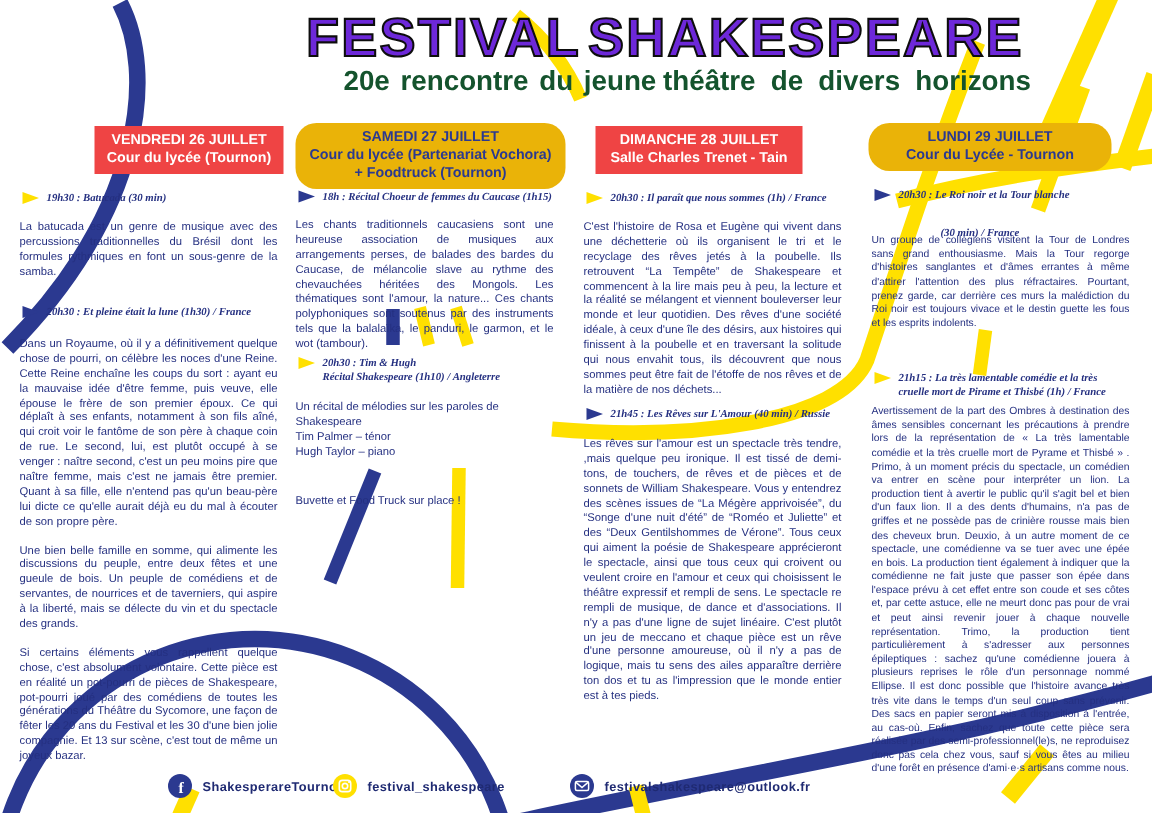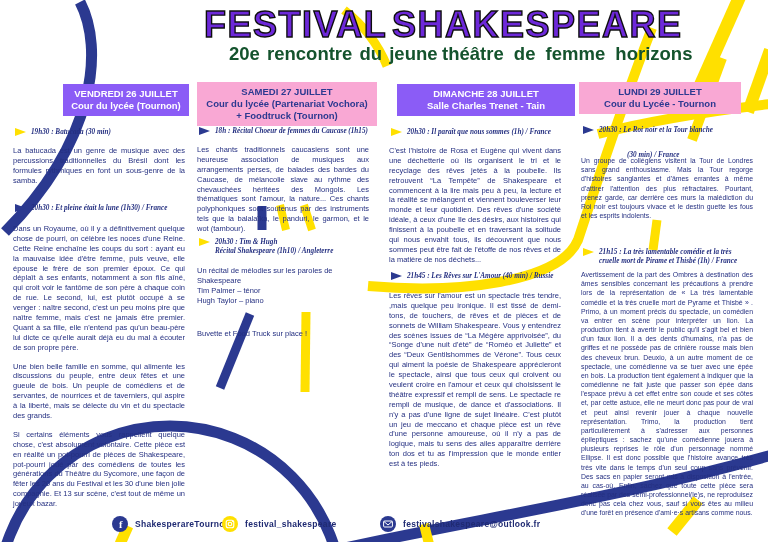--- a/index.html
+++ b/index.html
@@ -16,25 +16,25 @@
   .subtitle{position:absolute;top:43px;font-weight:bold;font-size:18.5px;color:#14532d;white-space:nowrap;margin-left:48px;}
   #subtitle-left{left:181px;word-spacing:2px;}
   #subtitle-right{left:394px;word-spacing:5px;}
 
   
   .column{position:absolute;top:82px;width:172px;height:460px;color:#253081;}
   .col-1{left:13px}.col-2{left:197px}.col-3{left:389px}.col-4{left:581px}
 
   .day-header{position:absolute;text-align:center;font-weight:bold;font-size:9.5px;line-height:1.25;
               padding:4px 2px;box-sizing:border-box;}
-  .day-header.blue{background:#8b5cf6;color:#ffffff;}
-  .day-header.yellow{background:#f9a8d4;color:#2b3990;}
+  .day-header.blue{background:#ef4444;color:#ffffff;}
+  .day-header.yellow{background:#eab308;color:#2b3990;border-radius:14px;}
   .col-1 .day-header{top:2px;left:50px;width:126px;}
   .col-2 .day-header{top:0;left:0;width:180px;}
-  .col-3 .day-header{top:2px;left:8px;width:178px;}
+  .col-3 .day-header{top:2px;left:8px;width:138px;}
   .col-4 .day-header{top:0;left:-2px;width:162px;}
 
   .event{position:absolute;left:2px;display:flex;gap:5px;font-style:italic;font-weight:bold;
          font-size:7.2px;line-height:1.3;color:#253081;font-family:Liberation Serif, serif;}
   .event .titlelines div{white-space:nowrap;}
   .tri{flex:none;width:0;height:0;border-top:4.5px solid transparent;border-bottom:4.5px solid transparent;
        border-left:11px solid #2b3990;margin-top:0;}
   .tri.yellow{border-left-color:#ffe000;}
   .tri.blue{border-left-color:#2b3990;}
 
@@ -82,21 +82,21 @@
     <path d="M 128 526 L 120 544" stroke="#ffe000" stroke-width="11"></path>
     <path d="M 424 524 L 429 544" stroke="#ffe000" stroke-width="10"></path>
     <path d="M 672 532 L 698 500" stroke="#ffe000" stroke-width="12"></path>
   </svg>
 
   <div class="content">
 
     <div class="big-title" id="title-festival">FESTIVAL</div>
     <div class="big-title" id="title-shakespeare">SHAKESPEARE</div>
     <div class="subtitle" id="subtitle-left">20e rencontre du jeune</div>
-    <div class="subtitle" id="subtitle-right">théâtre de femme horizons</div>
+    <div class="subtitle" id="subtitle-right">théâtre de divers horizons</div>
 
     <div>
         <div class="column col-1">
           <div class="day-header blue">
             <div class="hline">VENDREDI 26 JUILLET</div>
             <div class="hline">Cour du lycée (Tournon)</div>
           </div>
           <div class="event e1">
             <span class="tri yellow"></span>
             <div class="titlelines">

